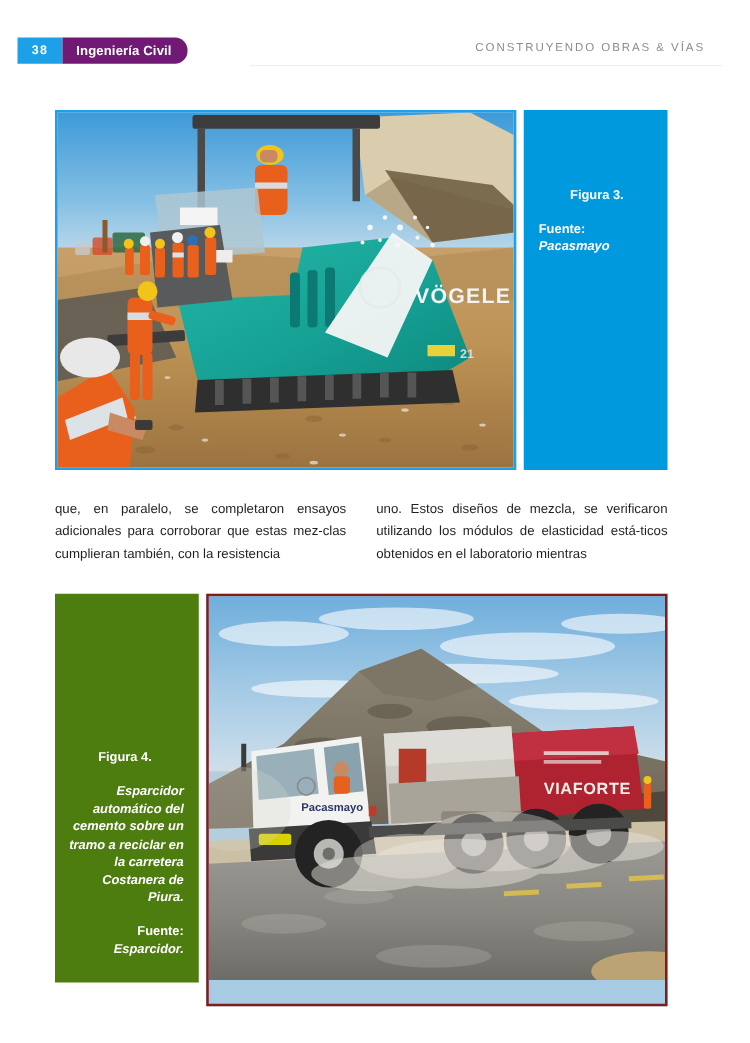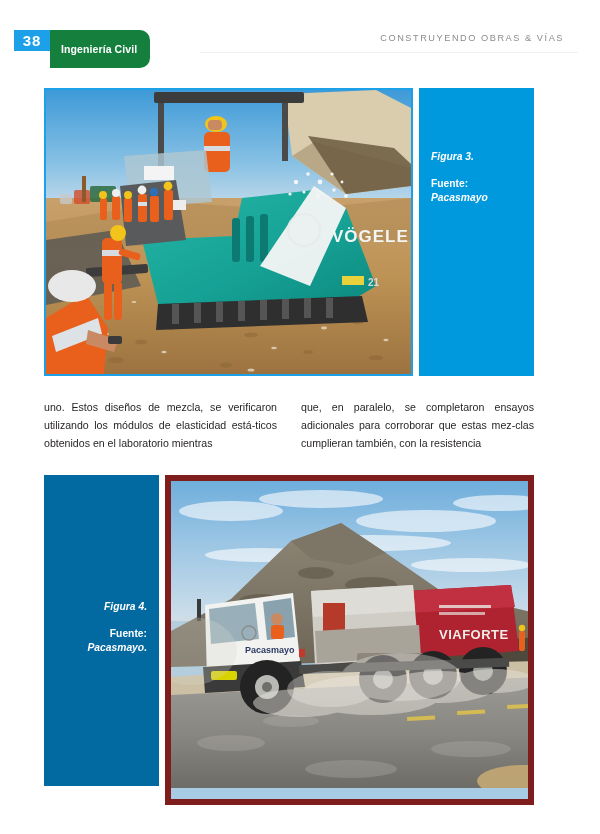--- a/index.html
+++ b/index.html
@@ -20,33 +20,33 @@
     position: absolute;
     left: 0; top: 0;
     width: 600px; height: 62px;
   }
   #page-number {
     position: absolute;
     left: 14px; top: 30px;
     width: 36px; height: 21px;
     background: #1CA0E8;
     color: #ffffff;
-    font-size: 15px;
+    font-size: 10px;
     font-weight: bold;
     letter-spacing: 1px;
     display: flex;
     align-items: center;
     justify-content: center;
   }
   #section-tab {
     position: absolute;
     left: 50px; top: 30px;
-    height: 38px;
+    height: 21px;
     padding: 0 13px 0 11px;
-    background: #15803d;
+    background: #701a75;
     color: #ffffff;
     font-size: 10.5px;
     font-weight: bold;
     border-top-right-radius: 10px;
     border-bottom-right-radius: 10px;
     display: flex;
     align-items: center;
     letter-spacing: 0.1px;
   }
   #header-title {
@@ -82,25 +82,25 @@
   #figure3-caption {
     position: absolute;
     left: 375px; top: 0;
     width: 115px; height: 288px;
     background: #0099DE;
     color: #ffffff;
     box-sizing: border-box;
     padding: 62px 10px 0 12px;
   }
   .cap-title {
-    font-style: italic;
     font-weight: bold;
     font-size: 10.3px;
     line-height: 14px;
     margin: 0 0 13px 0;
+    text-align: center;
   }
   .cap-body {
     font-style: italic;
     font-weight: bold;
     font-size: 10.3px;
     line-height: 14.2px;
     margin: 0 0 13px 0;
   }
   .cap-source-label {
     font-weight: bold;
@@ -136,31 +136,31 @@
   
   #figure4-block {
     position: absolute;
     left: 44px; top: 475px;
     width: 490px; height: 311px;
   }
   #figure4-caption {
     position: absolute;
     left: 0; top: 0;
     width: 115px; height: 311px;
-    background: #0369a1;
+    background: #4d7c0f;
     color: #ffffff;
     box-sizing: border-box;
     padding: 125px 12px 0 9px;
     text-align: right;
   }
   #figure4-photo {
     position: absolute;
     left: 121px; top: 0;
     width: 369px; height: 330px;
-    border: 6px solid #7f1d1d;
+    border: 2px solid #7f1d1d;
     box-sizing: border-box;
     overflow: hidden;
     background: #A8CBE4;
   }
 </style>
 </head>
 <body>
 
 <div id="page-header">
   <div id="page-number">38</div>
@@ -324,30 +324,31 @@
   </div>
 
   <div id="figure3-caption">
     <p class="cap-title">Figura 3.</p>
     <p class="cap-source-label">Fuente:</p>
     <p class="cap-source-value">Pacasmayo</p>
   </div>
 </div>
 
 <div id="body-text">
+  <div class="text-col">que, en paralelo, se completaron ensayos adicionales para corroborar que estas mez-clas cumplieran también, con la resistencia</div>
   <div class="text-col">uno. Estos diseños de mezcla, se verificaron utilizando los módulos de elasticidad está-ticos obtenidos en el laboratorio mientras</div>
-  <div class="text-col">que, en paralelo, se completaron ensayos adicionales para corroborar que estas mez-clas cumplieran también, con la resistencia</div>
 </div>
 
 <div id="figure4-block">
 
   <div id="figure4-caption">
     <p class="cap-title">Figura 4.</p>
+    <p class="cap-body">Esparcidor automático del cemento sobre un tramo a reciclar en la carretera Costanera de Piura.</p>
     <p class="cap-source-label">Fuente:</p>
-    <p class="cap-source-value">Pacasmayo.</p>
+    <p class="cap-source-value">Esparcidor.</p>
   </div>
 
   <div id="figure4-photo">
     <svg width="365" height="307" viewBox="0 0 365 307" preserveAspectRatio="none">
       <defs>
         <linearGradient id="sky4" x1="0" y1="0" x2="0" y2="1">
           <stop offset="0%" stop-color="#6FAEDC"></stop>
           <stop offset="45%" stop-color="#9CC6E4"></stop>
           <stop offset="100%" stop-color="#CFDFEA"></stop>
         </linearGradient>

